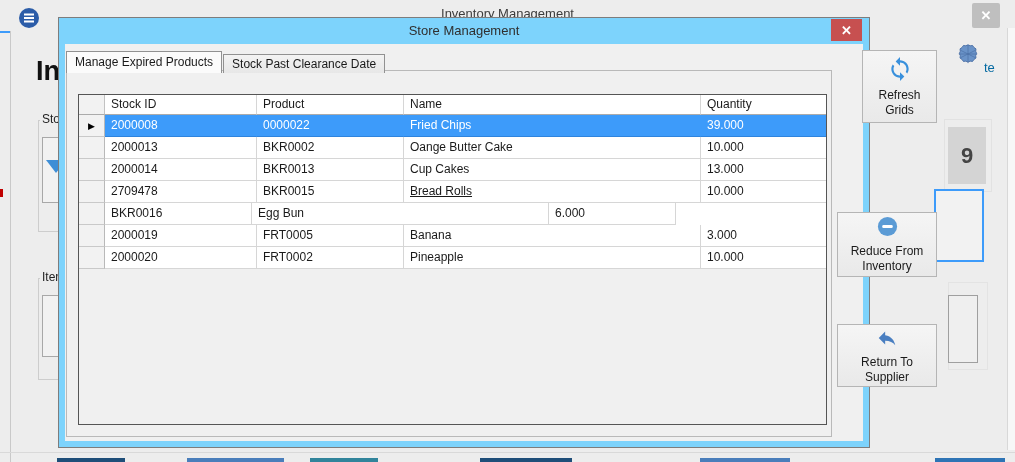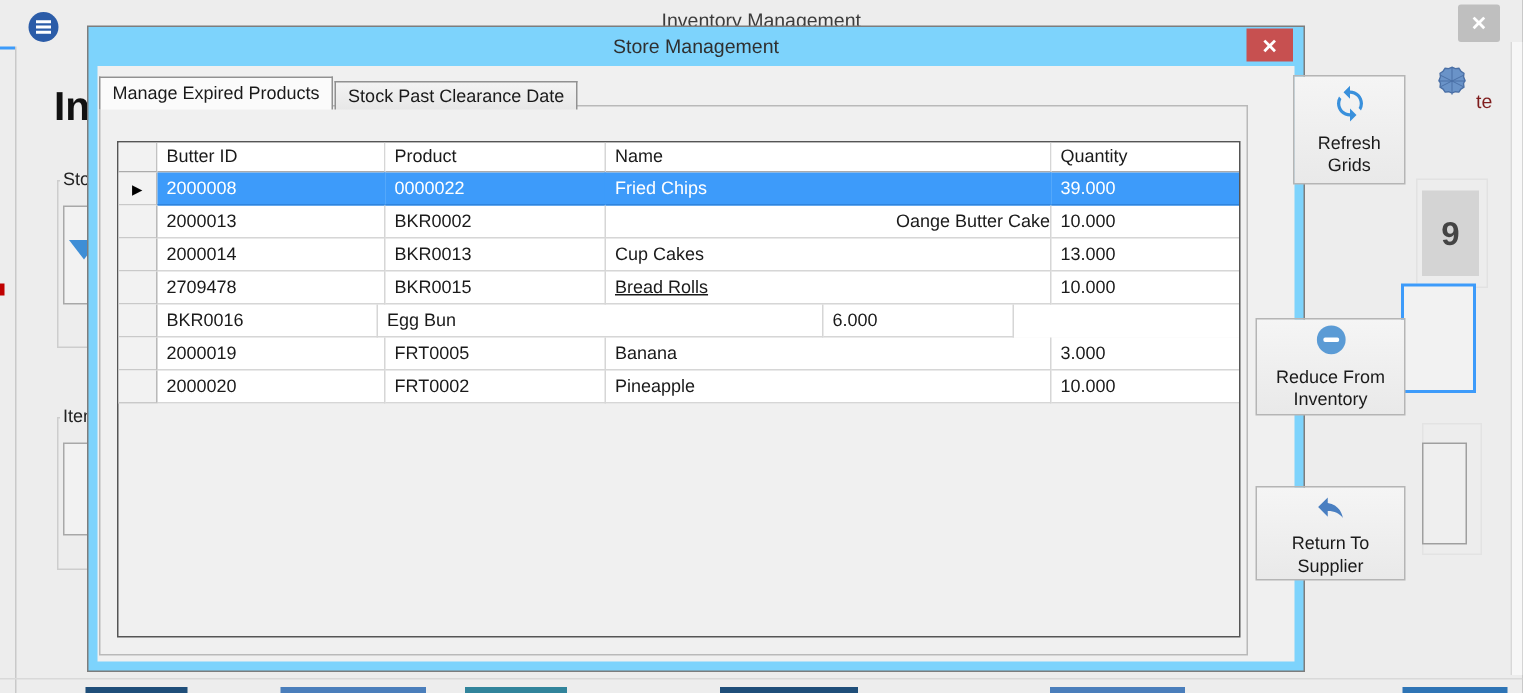--- a/index.html
+++ b/index.html
@@ -30,21 +30,21 @@
   .bw-numbox-outer { position:absolute; left:944px; top:119px; width:48px; height:73px; border:1px solid #e2e2e2; }
   .bw-numbox { position:absolute; left:948px; top:127px; width:38px; height:57px; background:#d4d4d4;
                display:flex; align-items:center; justify-content:center;
                font-size:22px; font-weight:bold; color:#444; }
   .bw-focusbtn { position:absolute; left:934px; top:189px; width:50px; height:73px;
                  background:#f2f2f2; border:2px solid #3d9bfa; }
   .bw-nest-outer { position:absolute; left:948px; top:282px; width:40px; height:88px; border:1px solid #e3e3e3; }
   .bw-nest-inner { position:absolute; left:948px; top:295px; width:30px; height:68px;
                    border:1px solid #9f9f9f; background:#efefef; }
   .bw-gear { position:absolute; left:957px; top:43px; z-index:1; }
-  .bw-te { position:absolute; left:956px; top:60px; font-size:13px; color:#7f1d1d; z-index:1;padding-left:28px; }
+  .bw-te { position:absolute; left:956px; top:60px; font-size:13px; color:#0369a1; z-index:1;padding-left:28px; }
   .bw-hline { position:absolute; left:0; right:0; top:452px; height:1px; background:#d9d9d9; }
   .frag { position:absolute; bottom:0; height:4px; }
   .frag-blue-tab { position:absolute; left:0; top:31px; width:10px; height:2px; background:#3d9bfa; }
 
   
   .dialog { position:absolute; left:59px; top:18px; width:810px; height:429px;
             background:#7dd3fc; box-shadow:0 0 0 1px #7d7d7d; z-index:10; }
   .dlg-titlebar { position:absolute; left:0; top:0; right:0; height:26px; }
   .dlg-title { line-height:26px; text-align:center; font-size:13px; color:#2f2f2f; }
   .dlg-close { position:absolute; top:1px; right:7px; width:31px; height:22px;
@@ -151,40 +151,40 @@
     <div class="dlg-content">
       <div class="tab-strip">
           <div class="tab active">Manage Expired Products</div>
           <div class="tab">Stock Past Clearance Date</div>
         </div>
       <div class="tab-page"></div>
 
       <div class="grid">
         <div class="grid-header-row">
           <div class="grid-corner"></div>
-        <div class="grid-header-cell" style="width: 152px;">Butter ID</div>
+        <div class="grid-header-cell" style="width: 152px;">Stock ID</div>
             <div class="grid-header-cell" style="width: 147px;">Product</div>
             <div class="grid-header-cell" style="width: 297px;">Name</div>
             <div class="grid-header-cell" style="width: 127px;">Quantity</div>
           </div>
         <div>
             <div class="grid-row selected">
               <div class="row-header">
                 <span>▶</span>
               </div>
               <div class="grid-cell" style="width: 152px;">2000008</div>
               <div class="grid-cell" style="width: 147px;">0000022</div>
               <div class="grid-cell" style="width: 297px;">Fried Chips</div>
               <div class="grid-cell" style="width: 127px;">39.000</div>
             </div>
             <div class="grid-row">
               <div class="row-header"></div>
               <div class="grid-cell" style="width: 152px;">2000013</div>
               <div class="grid-cell" style="width: 147px;">BKR0002</div>
-              <div class="grid-cell" style="width: 297px; text-align: right;">Oange Butter Cake</div>
+              <div class="grid-cell" style="width: 297px;">Oange Butter Cake</div>
               <div class="grid-cell" style="width: 127px;">10.000</div>
             </div>
             <div class="grid-row">
               <div class="row-header"></div>
               <div class="grid-cell" style="width: 152px;">2000014</div>
               <div class="grid-cell" style="width: 147px;">BKR0013</div>
               <div class="grid-cell" style="width: 297px;">Cup Cakes</div>
               <div class="grid-cell" style="width: 127px;">13.000</div>
             </div>
             <div class="grid-row">

